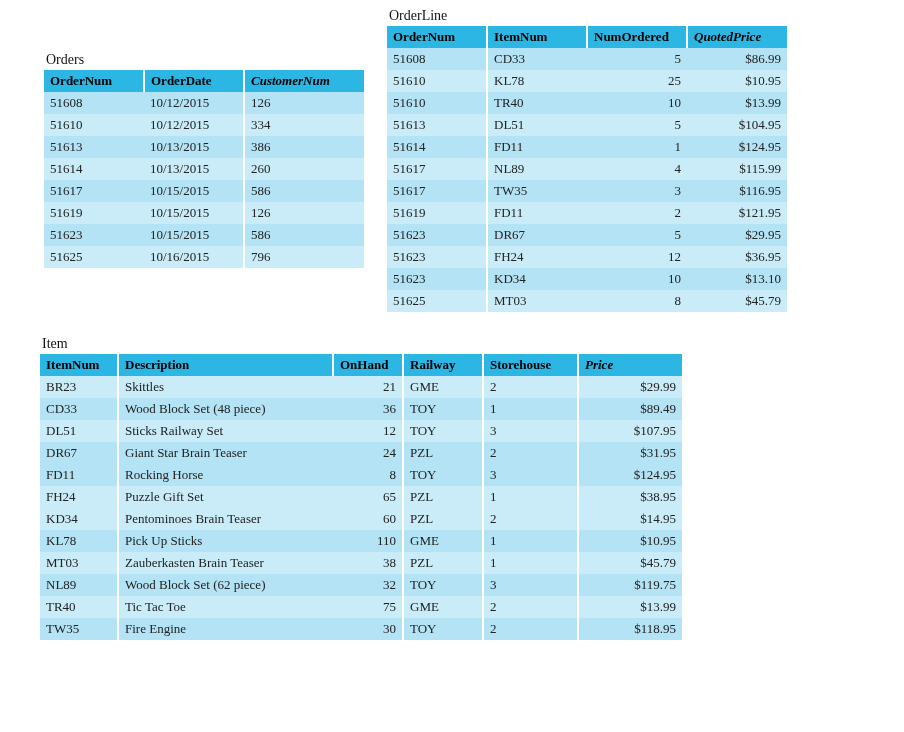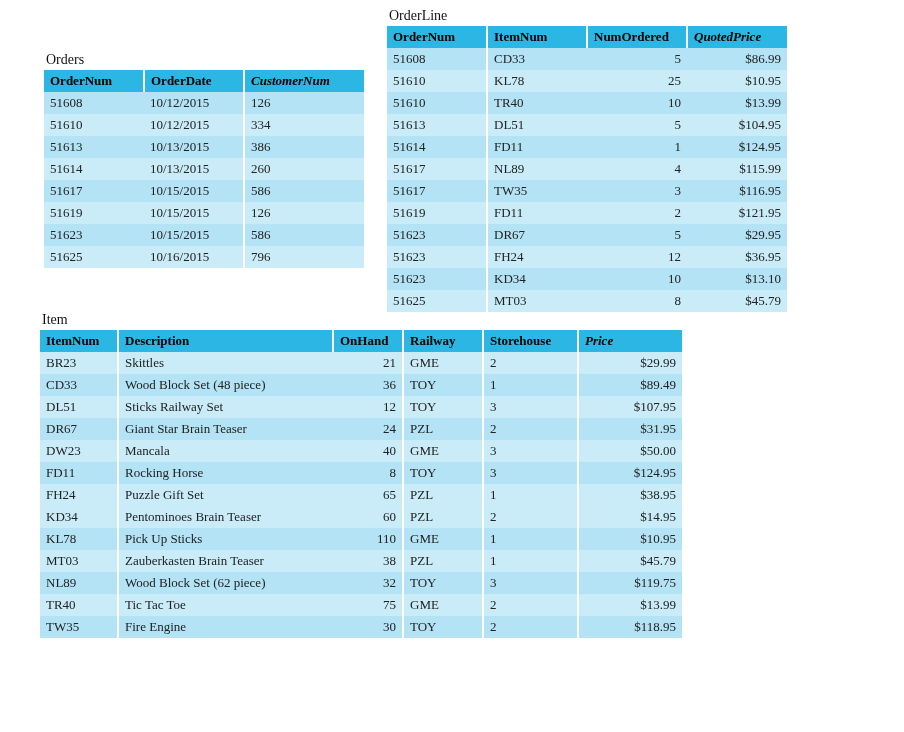--- a/index.html
+++ b/index.html
@@ -38,21 +38,21 @@
   th:last-child { border-right: none; font-style: italic; }
   td {
     padding: 3px 6px;
     background: #b3e3f4;
     color: #222;
     font-size: 13px;
   }
   tr.alt td { background: #c9ecf8; }
   .num-r { text-align: right; }
   .divider-r { border-right: 2px solid #ffffff; }
-  .item-section { margin-left: 40px; }
+  .item-section { margin-left: 40px; margin-top: 24px; }
 </style>
 </head>
 <body>
 
 <div class="top-row">
   <div>
     <div class="section-title">Orders</div>
     <table>
       <colgroup>
         <col style="width:100px">
@@ -253,28 +253,20 @@
           <td class="num-r">$107.95</td>
         </tr>
         <tr>
           <td class="divider-r">DR67</td>
           <td>Giant Star Brain Teaser</td>
           <td class="num-r divider-r">24</td>
           <td class="divider-r">PZL</td>
           <td class="divider-r">2</td>
           <td class="num-r">$31.95</td>
         </tr>
-        <tr class="alt">
-          <td class="divider-r">DW23</td>
-          <td>Mancala</td>
-          <td class="num-r divider-r">40</td>
-          <td class="divider-r">GME</td>
-          <td class="divider-r">3</td>
-          <td class="num-r">$50.00</td>
-        </tr>
         <tr>
           <td class="divider-r">FD11</td>
           <td>Rocking Horse</td>
           <td class="num-r divider-r">8</td>
           <td class="divider-r">TOY</td>
           <td class="divider-r">3</td>
           <td class="num-r">$124.95</td>
         </tr>
         <tr class="alt">
           <td class="divider-r">FH24</td>

